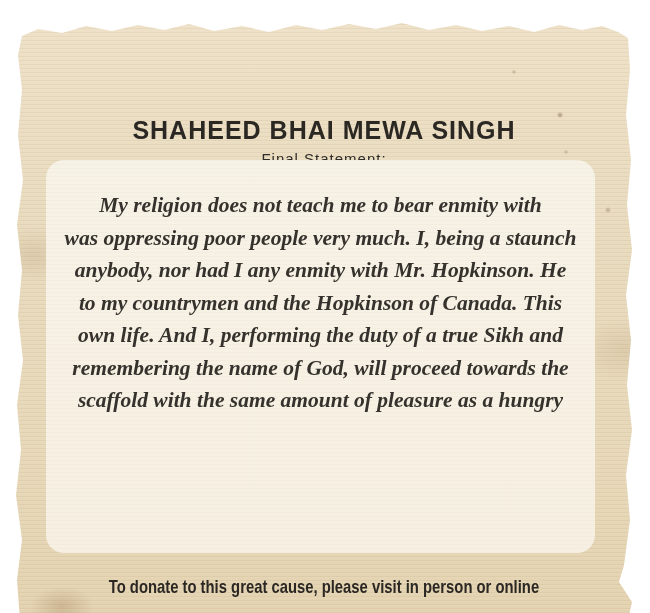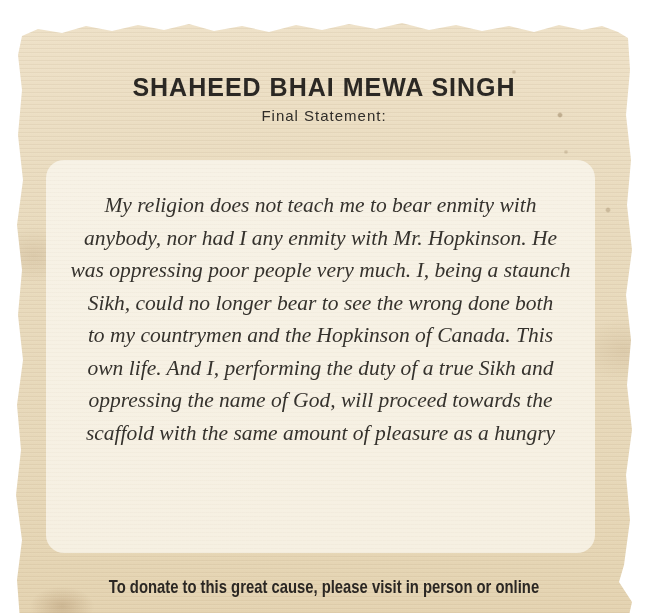--- a/index.html
+++ b/index.html
@@ -71,20 +71,21 @@
     top: 52px;
     width: 100%;
     text-align: center;
   }
   .title {
     font-size: 25px;
     line-height: 30px;
     font-weight: 700;
     letter-spacing: 1px;
     color: #2b2824;
+    margin-top: 43px;
   }
   .subtitle {
     font-size: 15px;
     line-height: 28px;
     font-weight: 400;
     letter-spacing: 1px;
     color: #302d29;
   }
 
   
@@ -95,20 +96,21 @@
     width: 549px;
     height: 393px;
     background:
       repeating-linear-gradient(180deg,
         rgba(140, 110, 70, 0.03) 0px, rgba(140, 110, 70, 0.03) 1px,
         transparent 1px, transparent 4px),
       linear-gradient(180deg, #f7f2e6 0%, #f6f0e2 100%);
     border-radius: 18px;
     box-sizing: border-box;
     padding-top: 29px;
+    font-weight: bold;
   }
   .quote-line {
     font-family: "Liberation Serif", serif;
     font-style: italic;
     font-size: 21.5px;
     line-height: 32.5px;
     color: #35322d;
     text-align: center;
     white-space: nowrap;
   }
@@ -141,26 +143,25 @@
 <div class="stage">
   <div class="paper">
 
     <div class="header">
       <div class="title">SHAHEED BHAI MEWA SINGH</div>
       <div class="subtitle">Final Statement:</div>
     </div>
 
     <div class="quote-card">
       <div class="quote-line">My religion does not teach me to bear enmity with</div>
+      <div class="quote-line">was oppressing poor people very much. I, being a staunch</div>
       <div class="quote-line">anybody, nor had I any enmity with Mr. Hopkinson. He</div>
-      <div class="quote-line">was oppressing poor people very much. I, being a staunch</div>
-      <div class="quote-line">Sikh, could no longer bear to see the wrong done both</div>
       <div class="quote-line">to my countrymen and the Hopkinson of Canada. This</div>
       <div class="quote-line">own life. And I, performing the duty of a true Sikh and</div>
-      <div class="quote-line">oppressing the name of God, will proceed towards the</div>
+      <div class="quote-line">remembering the name of God, will proceed towards the</div>
       <div class="quote-line">scaffold with the same amount of pleasure as a hungry</div>
     </div>
 
     <div class="footer">
       <div class="footer-text">To donate to this great cause, please visit in person or online</div>
     </div>
 
   </div>
 </div>
 

